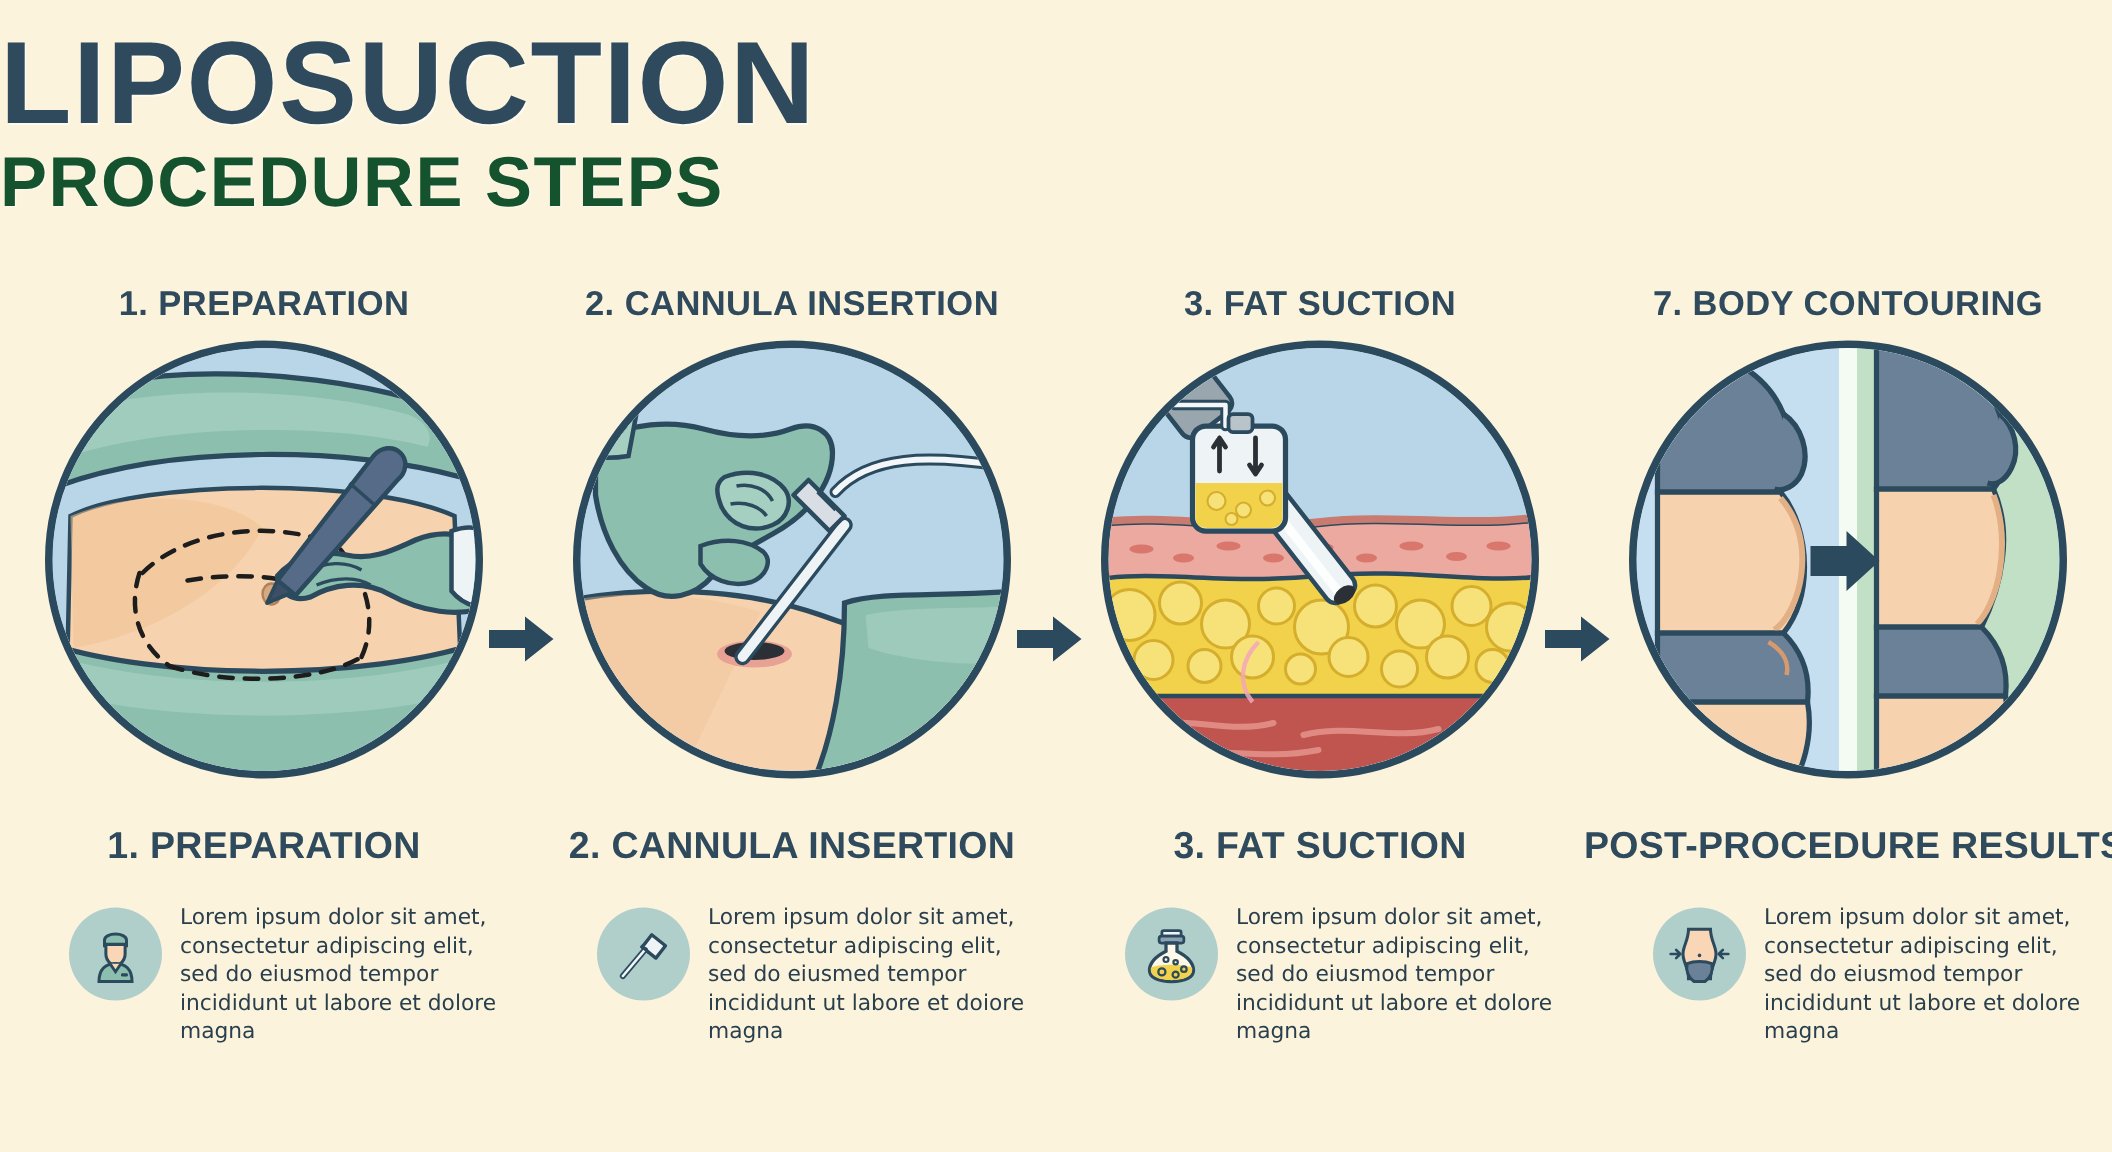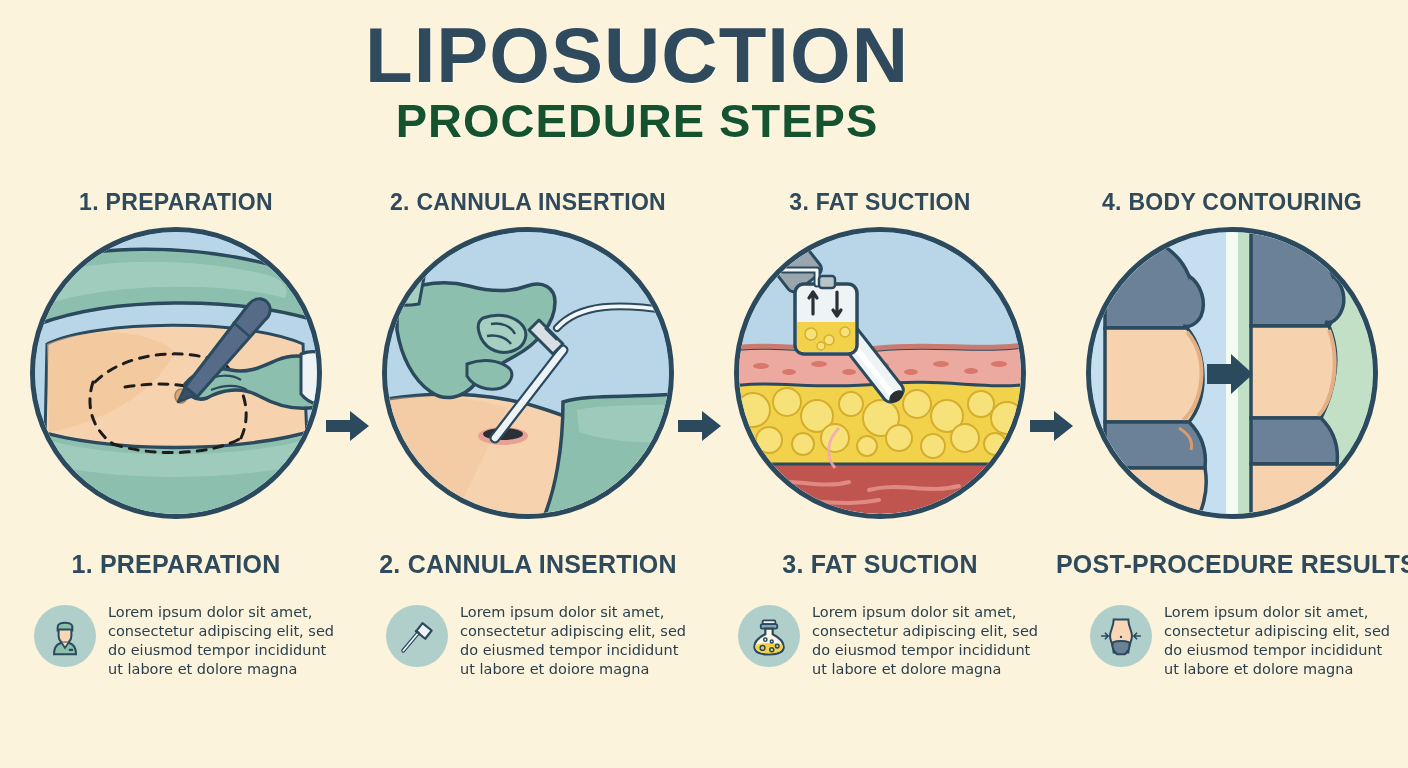--- a/index.html
+++ b/index.html
@@ -7,21 +7,21 @@
     width:1408px;height:768px;
     background:#fbf3dc;
     font-family:"Liberation Sans", sans-serif;
     color:#2d4a5c;
     overflow:hidden;
     position:relative;
   }
   .page{position:relative;width:1408px;height:768px;}
 
   
-  .title-block{position:absolute;top:18px;left:0;width:1274px;text-align:center;}
+  .title-block{position:absolute;top:18px;left:0;width:1274px;text-align:left;}
   .title-main{
     font-size:78px;font-weight:bold;letter-spacing:1px;line-height:0.95;
     color:#2f4a5c;text-shadow:1px 1px 0 rgba(255,255,255,.55);
   }
   .title-sub{
     font-size:47px;font-weight:bold;letter-spacing:1px;line-height:1.25;
     color:#14532d;text-shadow:1px 1px 0 rgba(255,255,255,.55);
   }
 
   
@@ -46,21 +46,21 @@
   }
   .conn svg{display:block;width:100%;height:100%;}
 
   
   .bottom{position:absolute;top:550px;left:0;width:1408px;display:flex;}
   .bcol{width:352px;position:relative;}
   .b-head{
     text-align:center;font-size:25px;font-weight:bold;letter-spacing:.2px;
     color:#2f4a5c;white-space:nowrap;
   }
-  .b-body{display:flex;align-items:flex-start;margin-top:24px;padding:0 14px 0 34px;box-sizing:border-box;}
+  .b-body{display:flex;align-items:flex-start;margin-top:24px;padding:0 14px 0 46px;box-sizing:border-box;}
   .b-icon{
     flex:0 0 auto;width:62px;height:62px;border-radius:50%;
     background:#b0cfcb;margin-right:12px;margin-top:2px;
     display:flex;align-items:center;justify-content:center;
   }
   .b-icon svg{display:block;}
   .b-text{
     font-size:14.5px;line-height:19px;color:#2a3f4d;
     font-family:"DejaVu Sans", sans-serif;
   }
@@ -261,21 +261,21 @@
         </div>
         <div class="conn">
           <svg viewBox="0 0 44 34">
             <path d="M0 11 L24 11 L24 2 L43 17 L24 32 L24 23 L0 23 Z" fill="#2b4a5e"></path>
           </svg>
         </div>
       </div>
     </div>
 
     <div class="col">
-      <div class="step-head">4. BODY CONTOURING</div>
+      <div class="step-head">7. BODY CONTOURING</div>
       <div class="circle-wrap">
         <div class="circle">
           <svg viewBox="0 0 282 282">
             <defs>
                 <clipPath id="c4">
                   <circle cx="141" cy="141" r="141"></circle>
                 </clipPath>
               </defs>
             <g clip-path="url(#c4)">
               <rect x="0" y="0" width="141" height="282" fill="#c6dff0"></rect>

